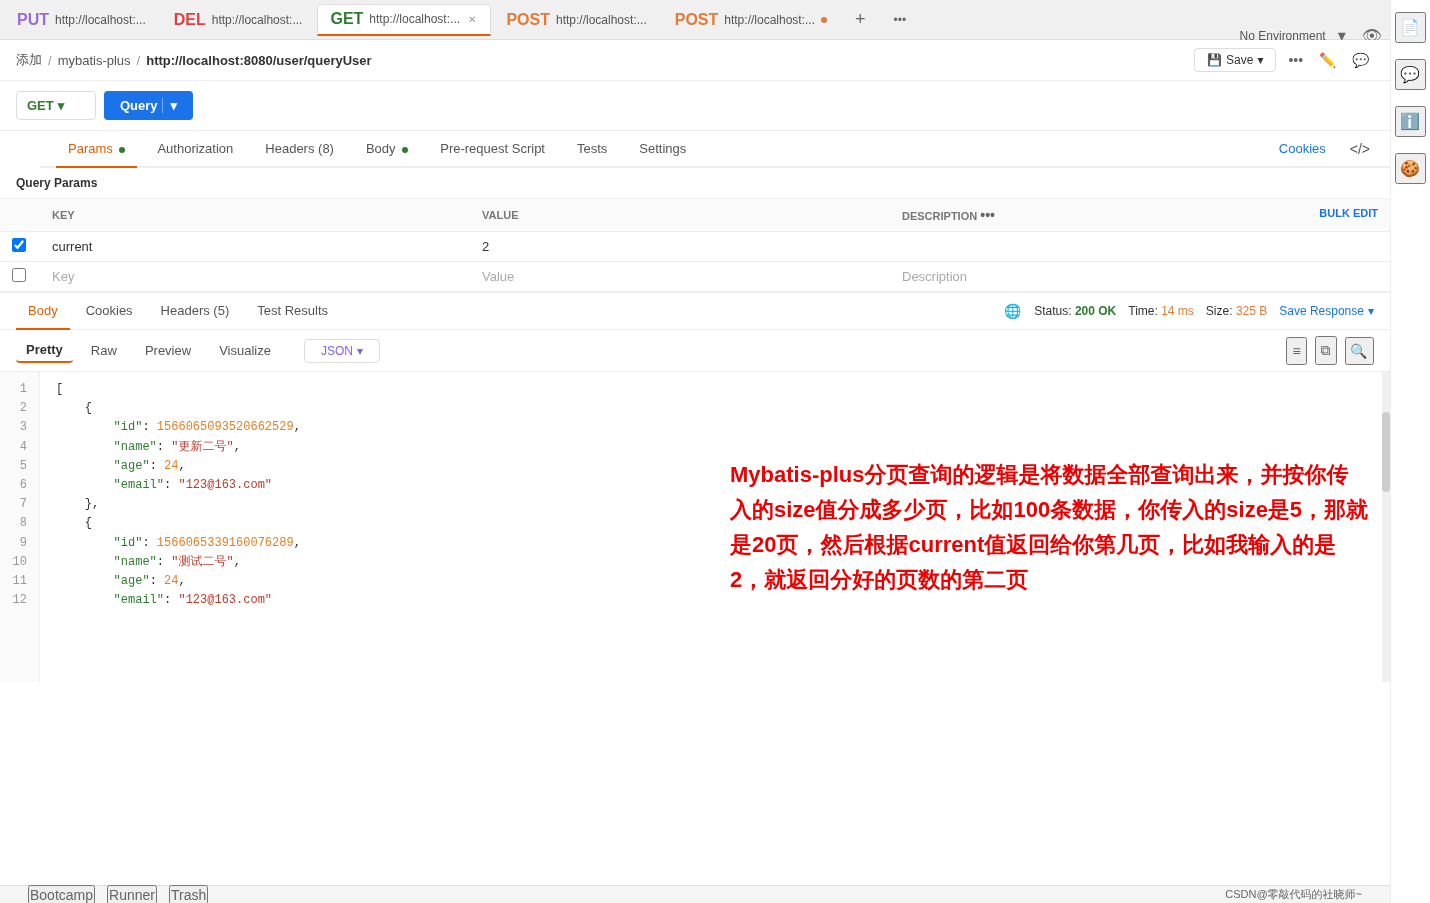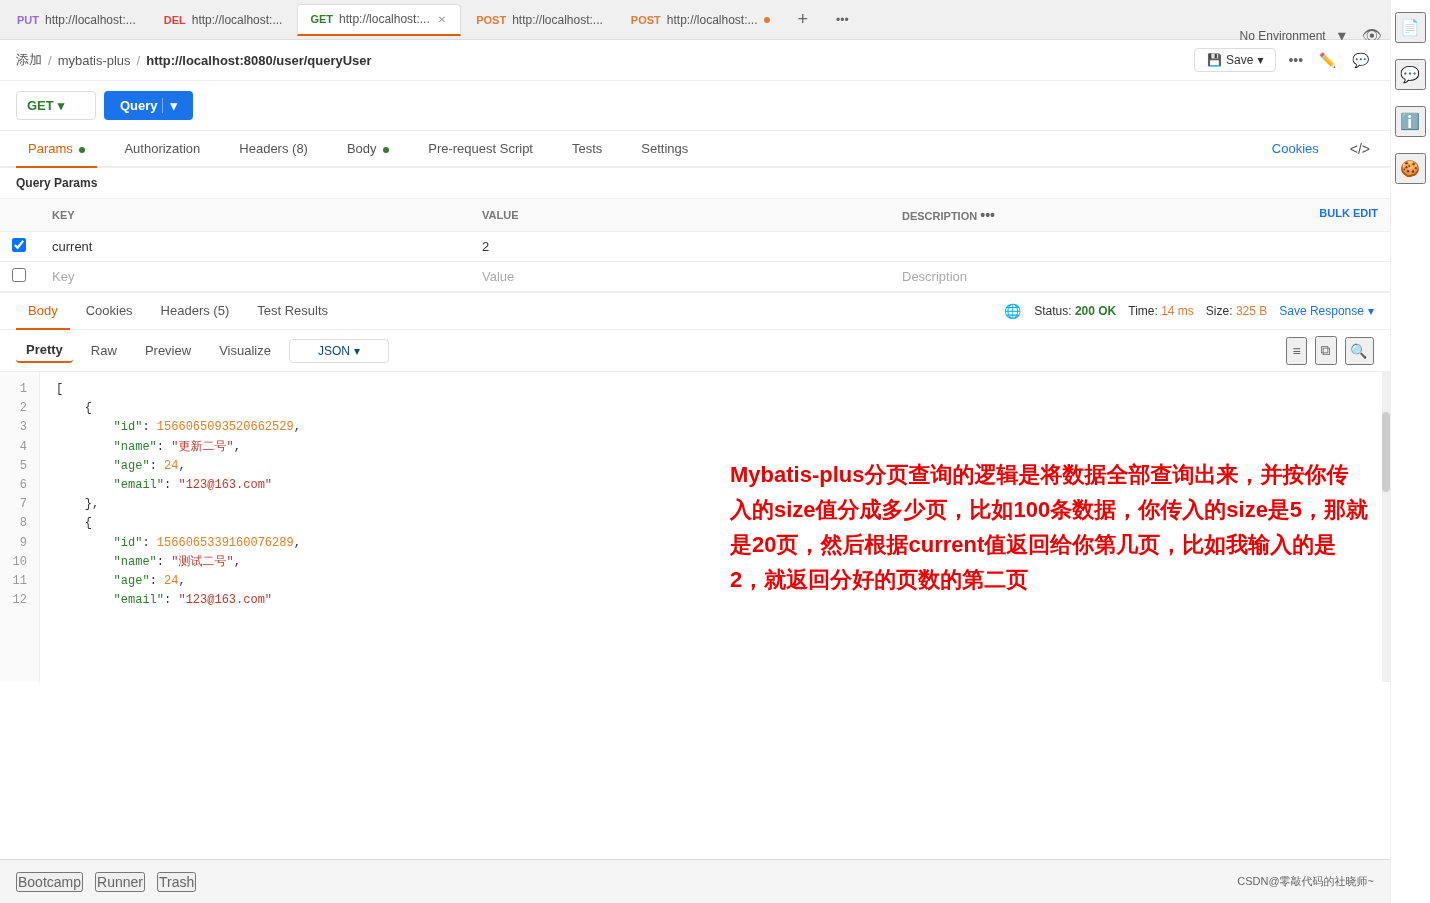--- a/index.html
+++ b/index.html
@@ -9,21 +9,21 @@
     .tab-bar {
       display: flex; align-items: center; background: #f0f0f0; border-bottom: 1px solid #ddd;
       height: 40px; padding: 0 4px; gap: 2px;
     }
     .tab {
       display: flex; align-items: center; gap: 6px; padding: 0 12px; height: 32px;
       border-radius: 4px 4px 0 0; font-size: 12px; cursor: pointer; white-space: nowrap;
       border: 1px solid transparent; position: relative;
     }
     .tab.active { background: #fff; border-color: #ddd #ddd #fff; border-bottom: 2px solid #e65c00; }
-    .tab .method { font-weight: 700; font-size: 11px; }
+    .tab .method { font-weight: 700; font-size: 16px; }
     .method-get { color: #2d7d2d; }
     .method-post { color: #e07b39; }
     .method-put { color: #9b6bd1; }
     .method-del { color: #e04040; }
     .tab .close-btn { font-size: 10px; color: #999; cursor: pointer; padding: 2px; }
     .tab-dot { width: 6px; height: 6px; border-radius: 50%; background: #e07b39; display: inline-block; }
     .tab-actions { margin-left: auto; display: flex; align-items: center; gap: 8px; margin-top: 32px; }
     .tab-actions .icon-btn { background: none; border: none; cursor: pointer; font-size: 16px; color: #666; padding: 4px; }
 
     
@@ -50,21 +50,21 @@
       flex: 1; border: 1px solid #ddd; border-radius: 4px; padding: 7px 12px; font-size: 13px; color: #333; outline: none;
     }
     .send-btn {
       background: #1a73e8; color: #fff; border: none; border-radius: 4px; padding: 7px 16px;
       font-size: 13px; font-weight: 600; cursor: pointer; display: flex; align-items: center; gap: 4px; white-space: nowrap;
     }
     .send-btn .chevron { border-left: 1px solid rgba(255,255,255,0.4); padding-left: 8px; }
 
     
     .req-tabs {
-      display: flex; align-items: center; padding: 0 16px; border-bottom: 2px solid #eee; background: #fff; gap: 15px;
+      display: flex; align-items: center; padding: 0 16px; border-bottom: 2px solid #eee; background: #fff; gap: 8px; margin-left: 40px;
     }
     .req-tab {
       padding: 10px 12px; font-size: 13px; cursor: pointer; color: #555; border-bottom: 2px solid transparent; margin-bottom: -2px; white-space: nowrap;
     }
     .req-tab.active { color: #e65c00; border-bottom-color: #e65c00; }
     .req-tab .dot { width: 6px; height: 6px; border-radius: 50%; background: #2d7d2d; display: inline-block; margin-left: 3px; vertical-align: middle; }
     .req-tabs .spacer { flex: 1; }
     .req-tabs .cookies-link { color: #1a73e8; font-size: 13px; cursor: pointer; }
     .req-tabs .code-btn { color: #555; font-size: 14px; cursor: pointer; padding: 4px; }
 
@@ -98,21 +98,21 @@
     .save-resp-btn { color: #1a73e8; font-size: 12px; cursor: pointer; display: flex; align-items: center; gap: 4px; }
 
     
     .format-bar {
       display: flex; align-items: center; padding: 6px 16px; border-bottom: 1px solid #eee; background: #fff; gap: 8px;
     }
     .fmt-tab { padding: 4px 10px; font-size: 13px; cursor: pointer; color: #555; border-radius: 4px; }
     .fmt-tab.active { color: #333; font-weight: 600; border-bottom: 2px solid #e65c00; }
     .fmt-select {
       display: flex; align-items: center; gap: 4px; border: 1px solid #ddd; border-radius: 4px;
-      padding: 4px 28px; font-size: 12px; cursor: pointer; color: #0c4a6e; margin-left: 0;
+      padding: 4px 16px; font-size: 12px; cursor: pointer; color: #8b5cf6; margin-left: 15px;
     }
     .format-bar .spacer { flex: 1; }
     .format-bar .icon-btn { color: #666; cursor: pointer; font-size: 14px; padding: 4px; }
 
     
     .code-view {
       display: flex; background: #fff; height: 310px; overflow: hidden; position: relative;
     }
     .line-nums {
       padding: 8px 12px; text-align: right; color: #999; font-size: 12px; font-family: 'Courier New', monospace;
@@ -150,22 +150,22 @@
     .sidebar {
       position: fixed; right: 0; top: 0; bottom: 0; width: 40px; background: #fff;
       border-left: 1px solid #eee; display: flex; flex-direction: column; align-items: center; padding: 12px 0; gap: 16px; z-index: 10;
     }
     .sidebar .icon-btn { color: #666; font-size: 16px; cursor: pointer; padding: 4px; }
 
     .globe-icon { font-size: 14px; color: #666; }
 
     
     .bottom-bar {
-      position: fixed; bottom: 0; left: 0; right: 40px; height: 44px;
-      background: #f5f5f5; border-top: 1px solid #ddd; display: flex; align-items: center; padding: 0 16px; gap: 12px; font-size: 11px; color: #666;
+      position: fixed; bottom: 0; left: 0; right: 40px; height: 18px;
+      background: #f5f5f5; border-top: 1px solid #ddd; display: flex; align-items: center; padding: 0 28px; gap: 12px; font-size: 11px; color: #666;
     }
     .bottom-bar .icon-btn { font-size: 14px; color: #666; cursor: pointer; }
   </style>
 </head>
 <body>
 
 <div style="display: flex; flex-direction: column; height: 903px; margin-right: 40px;">
 
   <div class="tab-bar">
 

